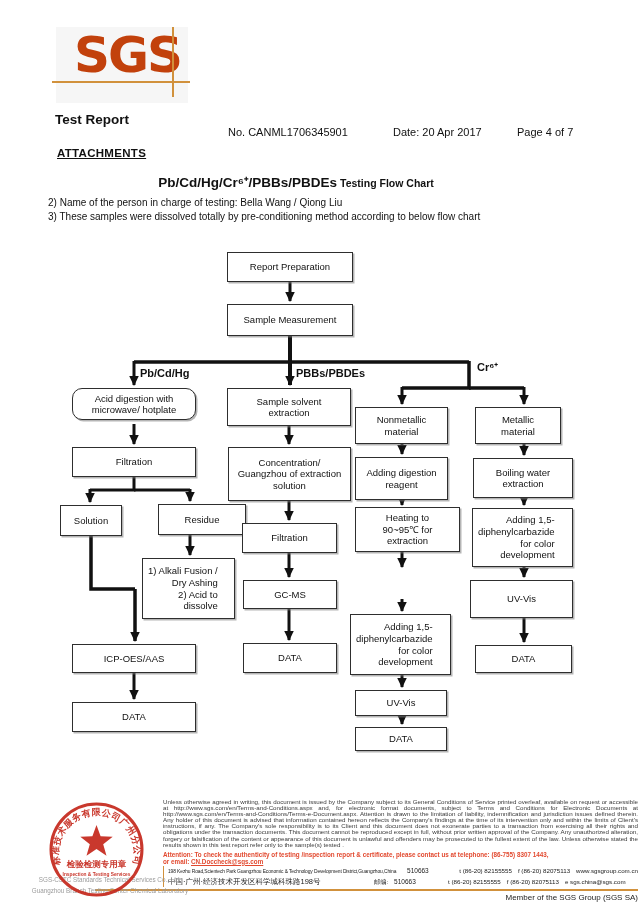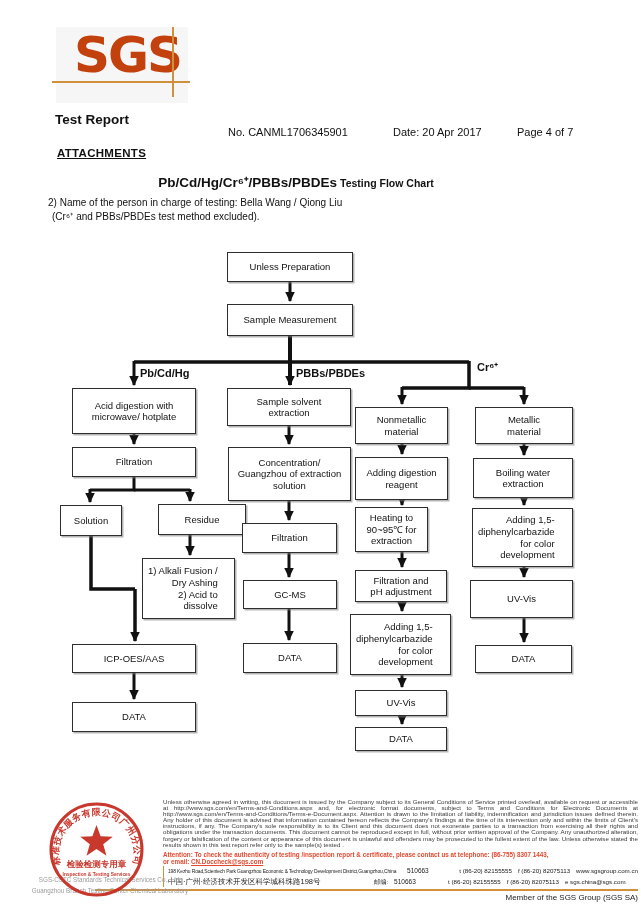--- a/index.html
+++ b/index.html
@@ -68,21 +68,21 @@
   <div class="abs hdr-item hdr-no">No. CANML1706345901</div>
   <div class="abs hdr-item hdr-date">Date: 20 Apr 2017</div>
   <div class="abs hdr-item hdr-page">Page 4 of 7</div>
 
   <div class="abs attachments">ATTACHMENTS</div>
   <div class="abs chart-title">
     <span class="big">Pb/Cd/Hg/Cr⁶⁺/PBBs/PBDEs</span><span class="small"> Testing Flow Chart</span>
   </div>
   <div class="abs notes">
     <div>2) Name of the person in charge of testing: Bella Wang / Qiong Liu</div>
-    <div class="indent">(Cr⁶⁺ and PBBs/PBDEs test method excluded).</div>
+    <div>3) These samples were dissolved totally by pre-conditioning method according to below flow chart</div>
   </div>
 
   <svg class="abs connectors" viewBox="0 0 641 909" xmlns="http://www.w3.org/2000/svg">
     <defs>
       <marker id="arr" markerUnits="userSpaceOnUse" markerWidth="11" markerHeight="10" refX="9.5" refY="5" orient="auto">
         <path d="M0,0 L10.5,5 L0,10 Z" fill="#111"></path>
       </marker>
     </defs>
     <g stroke="#111" fill="none">
       <line x1="290" y1="280" x2="290" y2="301" stroke-width="3" marker-end="url(#arr)"></line>
@@ -116,24 +116,24 @@
       <line x1="524" y1="495" x2="524" y2="505" stroke-width="3" marker-end="url(#arr)"></line>
       <line x1="524" y1="564" x2="524" y2="577" stroke-width="3" marker-end="url(#arr)"></line>
       <line x1="524" y1="616" x2="524" y2="642" stroke-width="3" marker-end="url(#arr)"></line>
     </g>
   </svg>
 
   <div class="branch-label" style="left:140px;top:367px;">Pb/Cd/Hg</div>
   <div class="branch-label" style="left:296px;top:367px;">PBBs/PBDEs</div>
   <div class="branch-label" style="left:477px;top:359px;">Cr⁶⁺</div>
 
-  <div class="box" style="left:227px;top:252px;width:126px;height:30px;">Unless Preparation</div>
+  <div class="box" style="left:227px;top:252px;width:126px;height:30px;">Report Preparation</div>
   <div class="box" style="left:227px;top:304px;width:126px;height:32px;">Sample Measurement</div>
 
-  <div class="box" style="left:72px;top:388px;width:124px;height:46px;">Acid digestion with
+  <div class="box" style="left:72px;top:388px;width:124px;height:32px;border-radius:10px;">Acid digestion with
 microwave/ hotplate</div>
   <div class="box" style="left:72px;top:447px;width:124px;height:30px;">Filtration</div>
   <div class="box" style="left:60px;top:505px;width:62px;height:31px;">Solution</div>
   <div class="box" style="left:158px;top:504px;width:88px;height:31px;">Residue</div>
   <div class="box leftalign" style="left:142px;top:558px;width:93px;height:61px;">1) Alkali Fusion /
     Dry Ashing
 2) Acid to
     dissolve</div>
   <div class="box" style="left:72px;top:644px;width:124px;height:29px;">ICP-OES/AAS</div>
   <div class="box" style="left:72px;top:702px;width:124px;height:30px;">DATA</div>
@@ -144,33 +144,31 @@
 Guangzhou of extraction
 solution</div>
   <div class="box" style="left:242px;top:523px;width:95px;height:30px;">Filtration</div>
   <div class="box" style="left:243px;top:580px;width:94px;height:29px;">GC-MS</div>
   <div class="box" style="left:243px;top:643px;width:94px;height:30px;">DATA</div>
 
   <div class="box" style="left:355px;top:407px;width:93px;height:37px;">Nonmetallic
 material</div>
   <div class="box" style="left:355px;top:457px;width:93px;height:43px;">Adding digestion
 reagent</div>
-  <div class="box" style="left:355px;top:507px;width:73px;height:45px;">Heating to
+  <div class="box" style="left:355px;top:507px;width:105px;height:45px;">Heating to
 90~95℃ for
 extraction</div>
-  <div class="box" style="left:355px;top:570px;width:92px;height:32px;">Filtration and
-pH adjustment</div>
   <div class="box leftalign" style="left:350px;top:614px;width:101px;height:61px;">Adding 1,5-
 diphenylcarbazide
 for color
 development</div>
   <div class="box" style="left:355px;top:690px;width:92px;height:26px;">UV-Vis</div>
   <div class="box" style="left:355px;top:727px;width:92px;height:24px;">DATA</div>
 
-  <div class="box" style="left:475px;top:407px;width:98px;height:37px;">Metallic
+  <div class="box" style="left:475px;top:407px;width:86px;height:37px;">Metallic
 material</div>
   <div class="box" style="left:473px;top:458px;width:100px;height:40px;">Boiling water
 extraction</div>
   <div class="box leftalign" style="left:472px;top:508px;width:101px;height:59px;">Adding 1,5-
 diphenylcarbazide
 for color
 development</div>
   <div class="box" style="left:470px;top:580px;width:103px;height:38px;">UV-Vis</div>
   <div class="box" style="left:475px;top:645px;width:97px;height:28px;">DATA</div>
 

